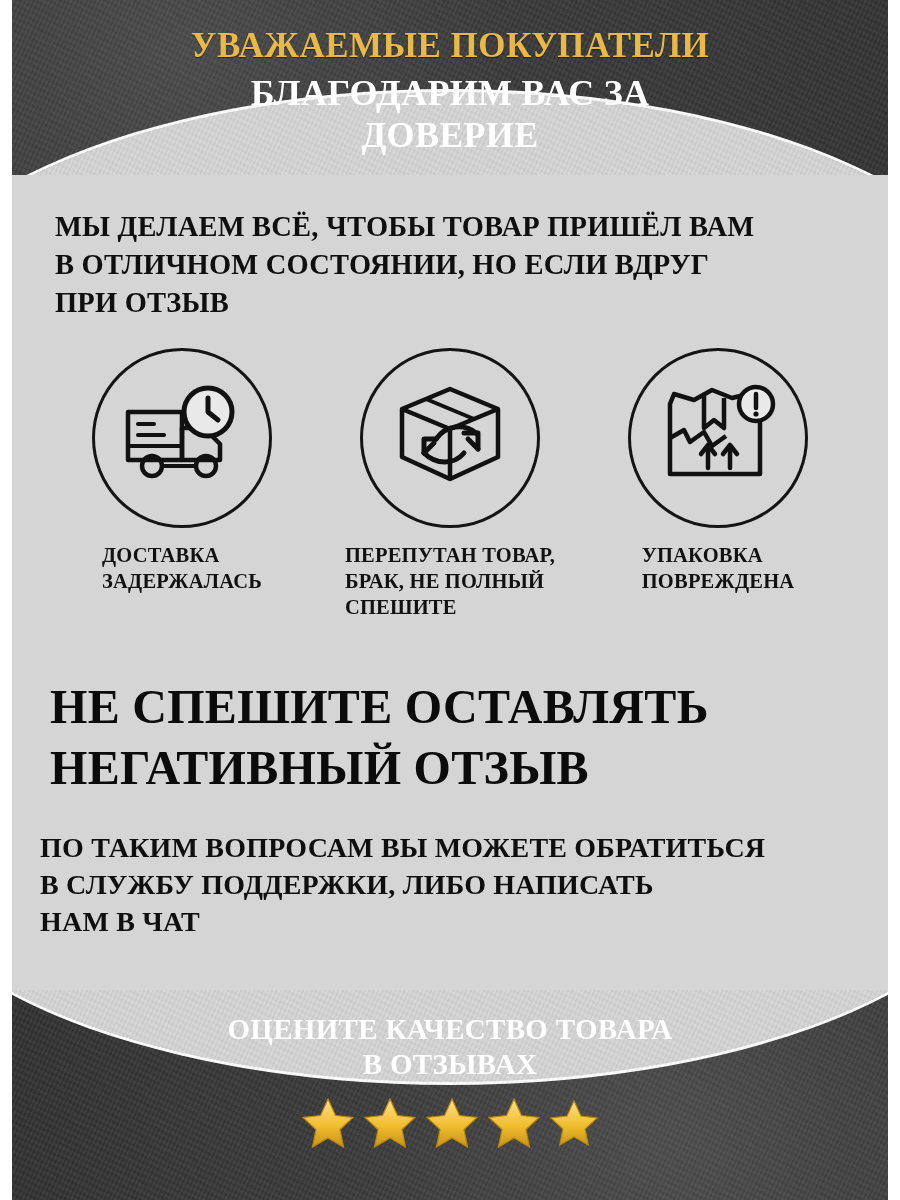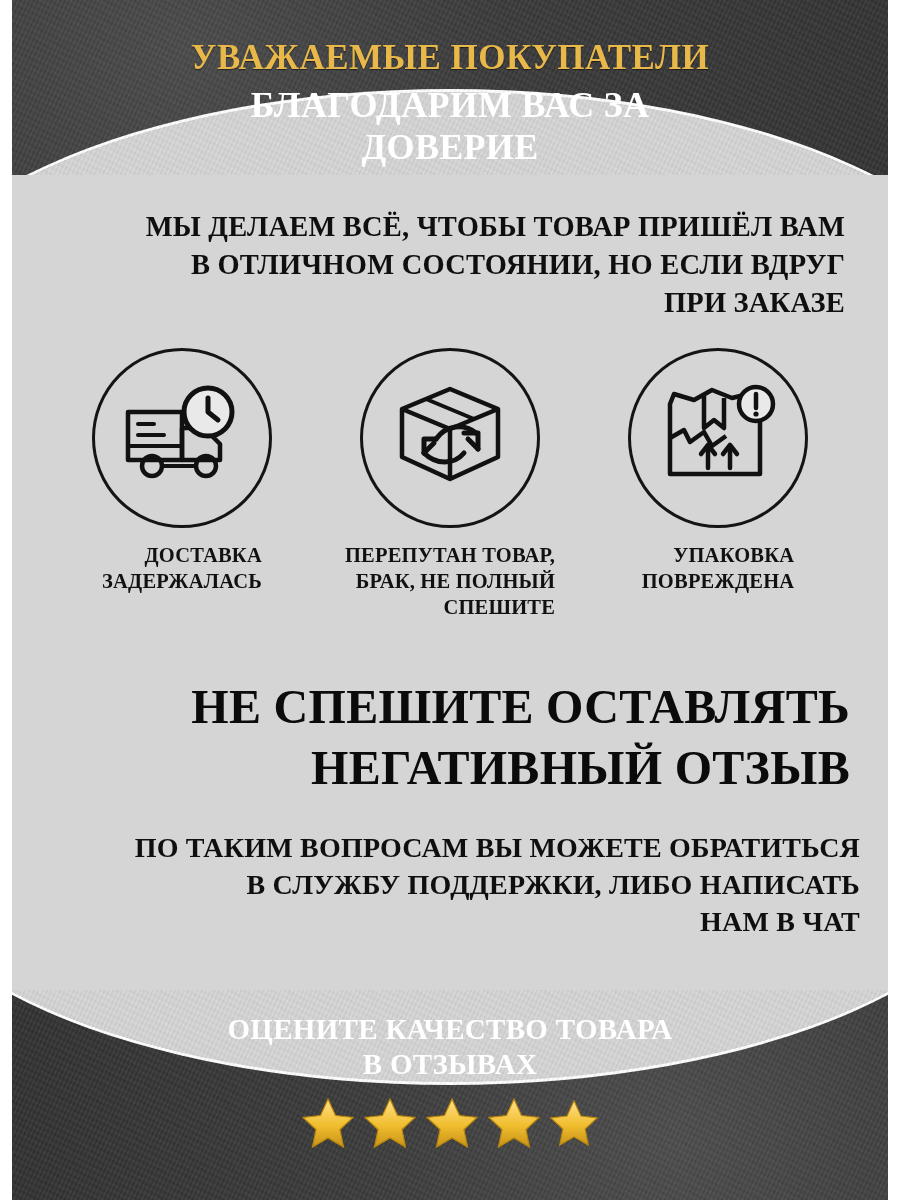--- a/index.html
+++ b/index.html
@@ -58,38 +58,38 @@
     z-index: 3;
     padding-top: 22px;
     text-align: center;
   }
   .title-gold {
     font-size: 35px;
     font-weight: bold;
     letter-spacing: 0.5px;
     color: #e8b94a;
     text-shadow: 0 1px 1px rgba(0,0,0,.5);
-    margin: 16px 0 6px 0;
+    margin: 4px 0 6px 0;
   }
   .title-white {
     font-size: 36px;
     font-weight: bold;
     color: #ffffff;
     line-height: 1.18;
     margin: 0;
     letter-spacing: 0.3px;
   }
 
   
   .middle {
     position: absolute;
     top: 180px;
     left: 0;
     width: 900px;
-    text-align: right;
+    text-align: left;
   }
   .lead {
     font-size: 28.5px;
     font-weight: bold;
     color: #0f0f0f;
     line-height: 1.33;
     margin: 28px auto 0;
     width: 790px;
     letter-spacing: 0.2px;
   }
@@ -227,21 +227,21 @@
       </div>
     </div>
     <div class="top-curve"></div>
   </div>
 
   <div class="middle">
 
     <div class="lead">
       <span>МЫ ДЕЛАЕМ ВСЁ, ЧТОБЫ ТОВАР ПРИШЁЛ ВАМ</span><br>
       <span>В ОТЛИЧНОМ СОСТОЯНИИ, НО ЕСЛИ ВДРУГ</span><br>
-      <span>ПРИ ЗАКАЗЕ</span>
+      <span>ПРИ ОТЗЫВ</span>
     </div>
 
     <div class="icon-row">
 
       <div class="icon-item">
         <div class="circle">
           <span>
             <svg width="124" height="104" viewBox="0 0 124 104" fill="none" xmlns="http://www.w3.org/2000/svg">
 
               <path d="M8 28 H62 V76 H8 Z" stroke="#111" stroke-width="4.5" fill="none" stroke-linejoin="round"></path>

